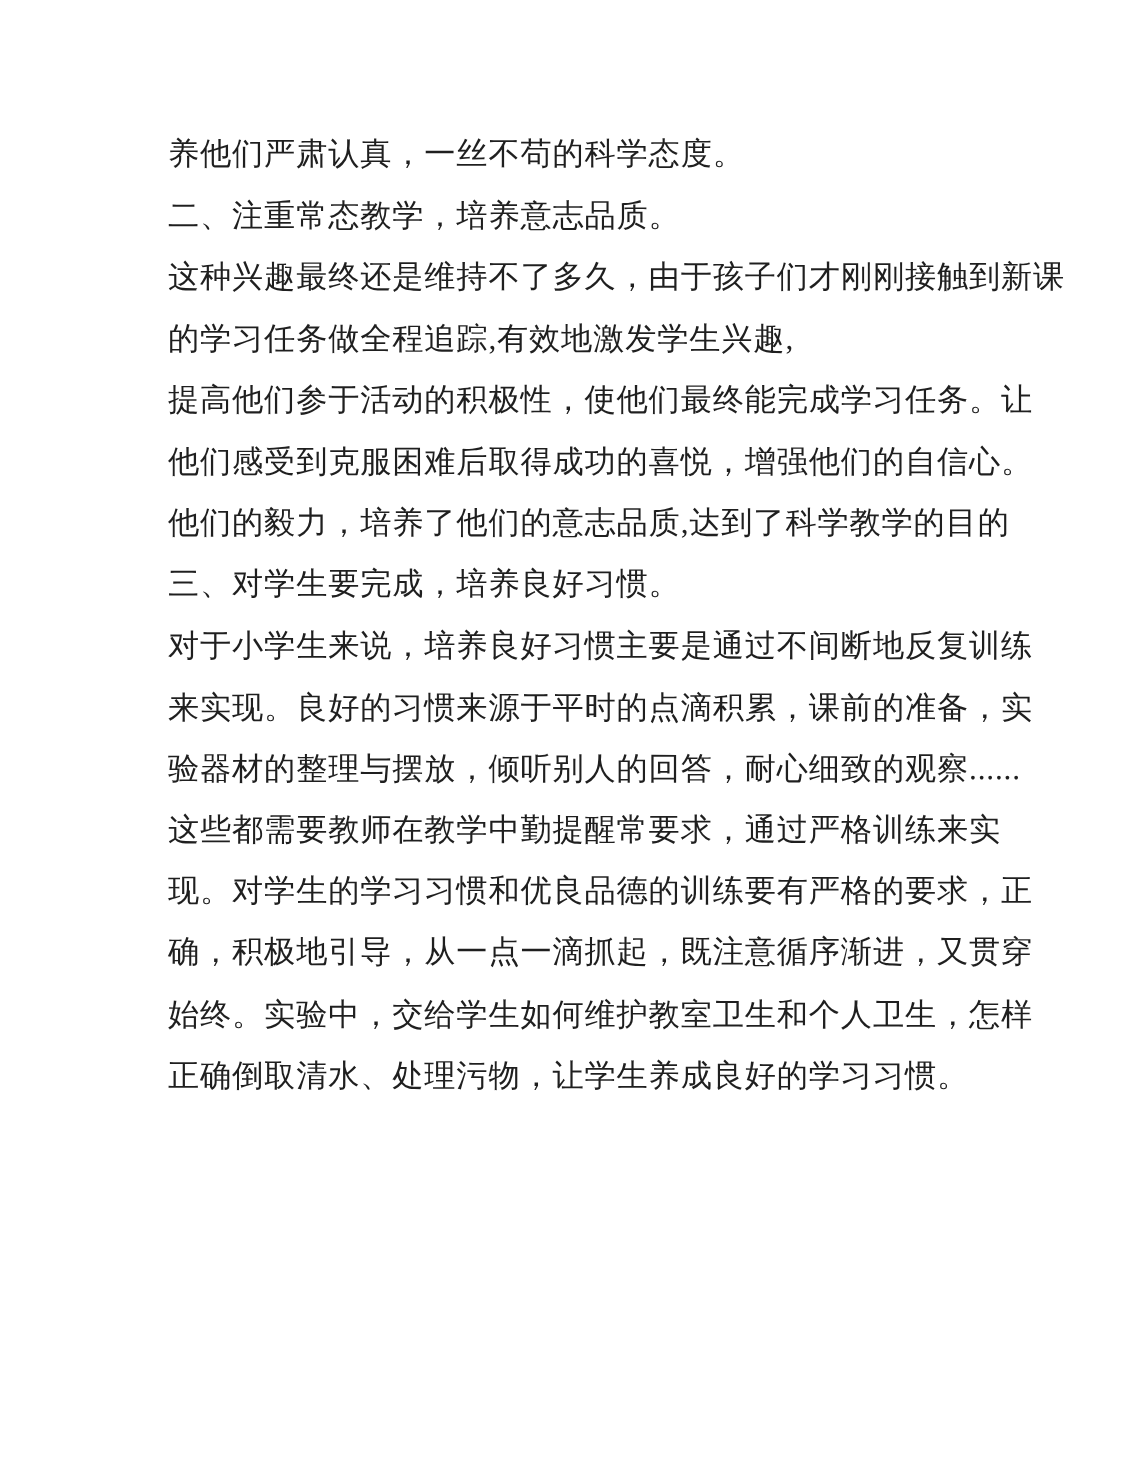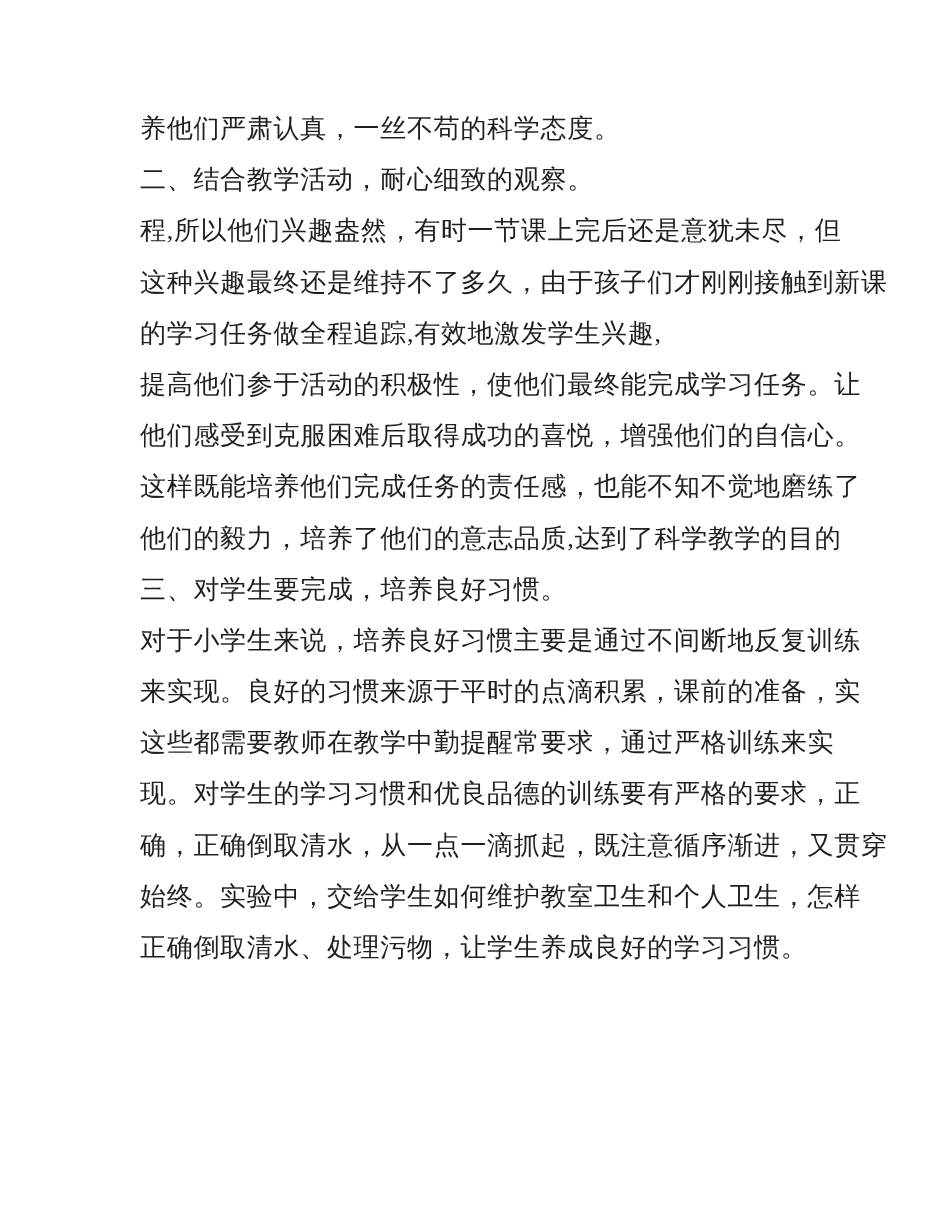--- a/index.html
+++ b/index.html
@@ -37,30 +37,29 @@
     white-space: nowrap;
     height: 51.2px;
   }
 </style>
 </head>
 <body>
 
 <div class="doc-page">
   <div class="doc-text">
     <div class="doc-line">养他们严肃认真，一丝不苟的科学态度。</div>
-    <div class="doc-line">二、结合教学活动，耐心细致的观察。</div>
-    <div class="doc-line">程,所以他们兴趣盎然，有时一节课上完后还是意犹未尽，但</div>
+    <div class="doc-line">二、注重常态教学，培养意志品质。</div>
     <div class="doc-line">这种兴趣最终还是维持不了多久，由于孩子们才刚刚接触到新课</div>
     <div class="doc-line">的学习任务做全程追踪,有效地激发学生兴趣,</div>
     <div class="doc-line">提高他们参于活动的积极性，使他们最终能完成学习任务。让</div>
     <div class="doc-line">他们感受到克服困难后取得成功的喜悦，增强他们的自信心。</div>
-    <div class="doc-line">这样既能培养他们完成任务的责任感，也能不知不觉地磨练了</div>
     <div class="doc-line">他们的毅力，培养了他们的意志品质,达到了科学教学的目的</div>
     <div class="doc-line">三、对学生要完成，培养良好习惯。</div>
     <div class="doc-line">对于小学生来说，培养良好习惯主要是通过不间断地反复训练</div>
     <div class="doc-line">来实现。良好的习惯来源于平时的点滴积累，课前的准备，实</div>
+    <div class="doc-line">验器材的整理与摆放，倾听别人的回答，耐心细致的观察......</div>
     <div class="doc-line">这些都需要教师在教学中勤提醒常要求，通过严格训练来实</div>
     <div class="doc-line">现。对学生的学习习惯和优良品德的训练要有严格的要求，正</div>
-    <div class="doc-line">确，正确倒取清水，从一点一滴抓起，既注意循序渐进，又贯穿</div>
+    <div class="doc-line">确，积极地引导，从一点一滴抓起，既注意循序渐进，又贯穿</div>
     <div class="doc-line">始终。实验中，交给学生如何维护教室卫生和个人卫生，怎样</div>
     <div class="doc-line">正确倒取清水、处理污物，让学生养成良好的学习习惯。</div>
   </div>
 </div>
 
 </body></html>

